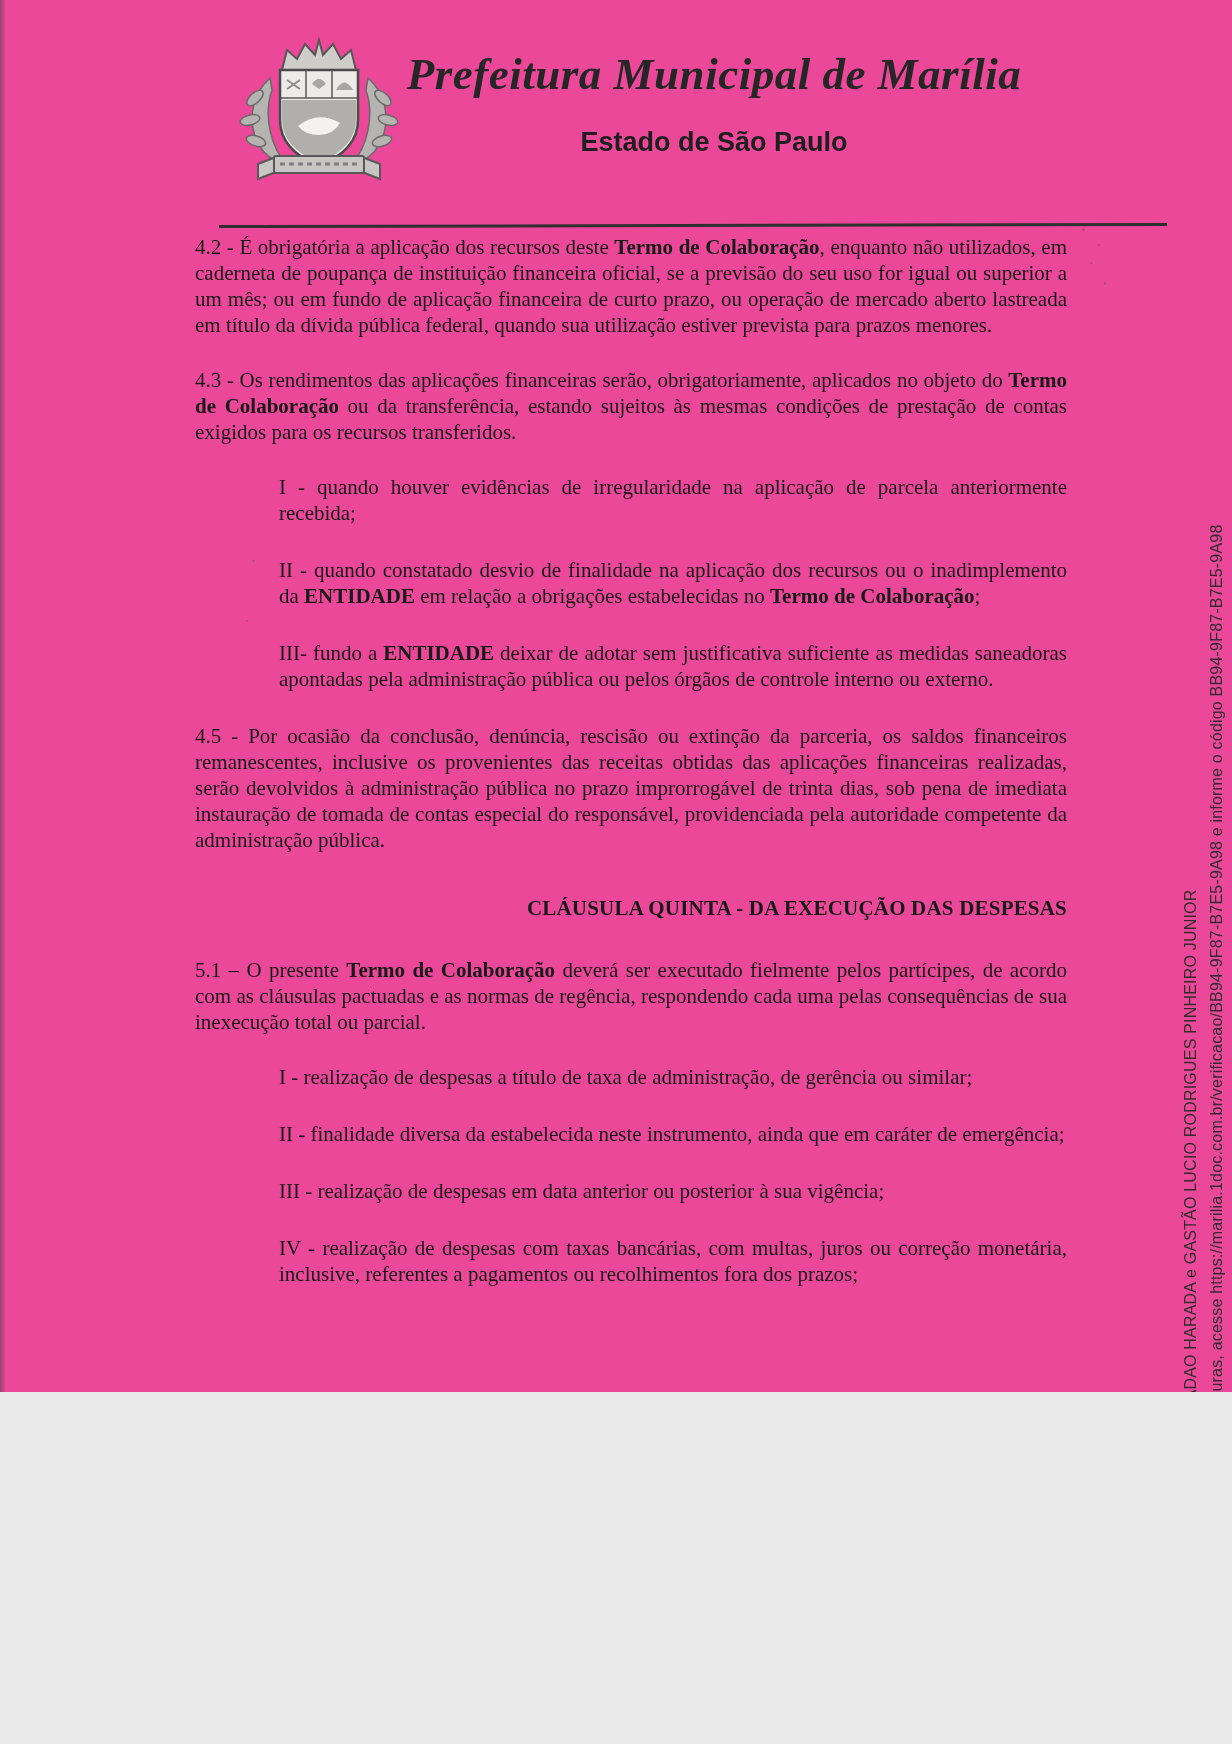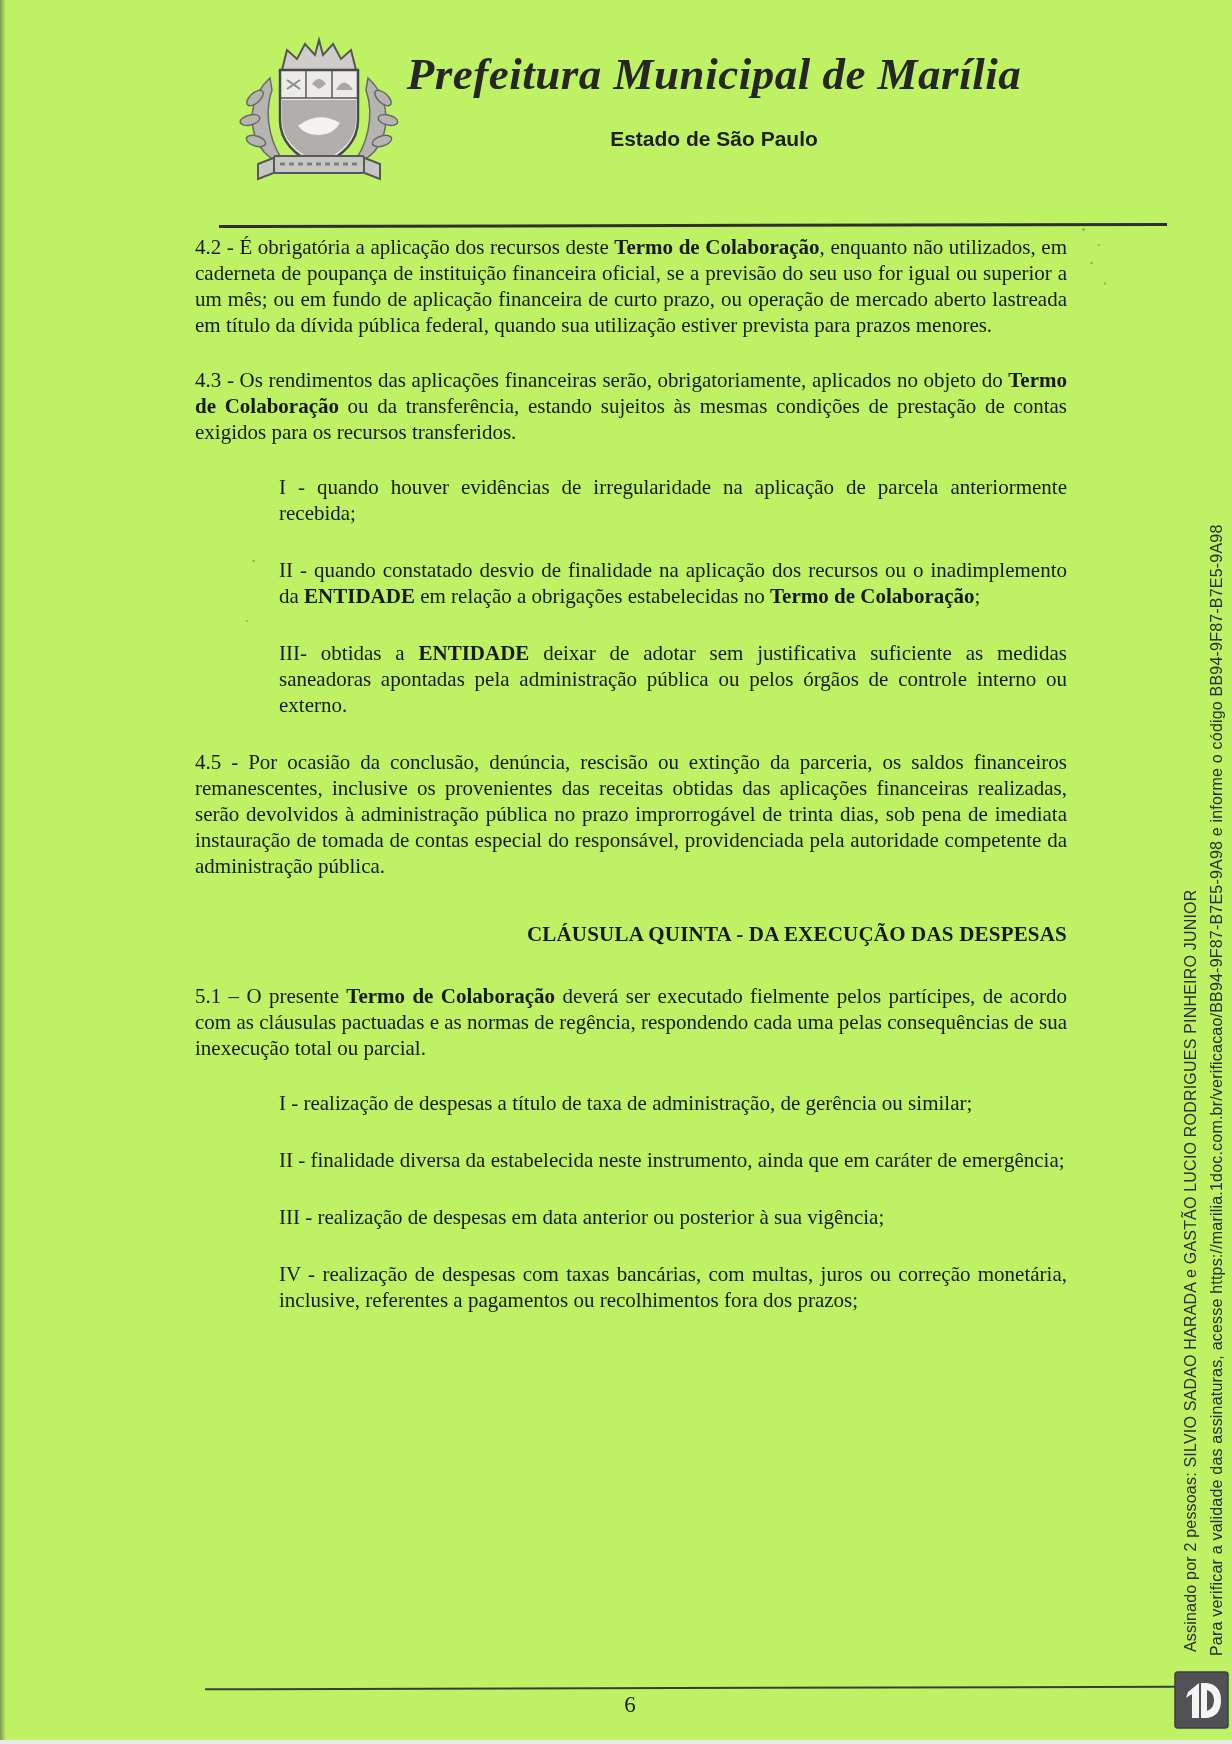--- a/index.html
+++ b/index.html
@@ -1,36 +1,36 @@
 <!DOCTYPE html>
 <html><head>
 <meta charset="utf-8">
 <style>
   * { margin:0; padding:0; box-sizing:border-box; }
   html,body { background:#e9e9e9; }
   .page {
-    position:relative; width:1232px; height:1740px;
-    background:#bef264; overflow:hidden;
+    position:relative; width:1232px; height:1392px;
+    background:#ec4899; overflow:hidden;
     font-family:"Liberation Serif", serif; color:#191919;
   }
   
   .scan-edge {
     position:absolute; left:0; top:0; width:6px; height:100%;
     background:linear-gradient(90deg, rgba(70,70,70,.55), rgba(70,70,70,0));
   }
   
   .coat { position:absolute; left:230px; top:34px; width:178px; height:152px; }
   .title-block { position:absolute; left:378px; top:48px; width:672px; text-align:center; }
   .doc-title {
     font-family:"Liberation Serif", serif; font-style:italic; font-weight:bold;
     font-size:45px; color:#262626; letter-spacing:.5px; white-space:nowrap;
   }
   .doc-subtitle {
     margin-top:27px; font-family:"Liberation Sans", sans-serif;
-    font-weight:bold; font-size:21px; color:#1e1e1e;
+    font-weight:bold; font-size:27px; color:#1e1e1e;
   }
   .header-rule {
     position:absolute; left:219px; top:224px; width:948px; height:3px;
     background:#2f2f2f; transform:rotate(-0.12deg);
   }
   
   .doc-body {
     position:absolute; left:195px; top:234px; width:872px;
     font-size:21px; line-height:26px; text-align:justify;
   }
@@ -114,21 +114,21 @@
   <div class="speck" style="left:1090px; top:262px; width:3px; height:2px;" data-name="scan-noise"></div>
   <div class="speck" style="left:1104px; top:282px; width:2px; height:3px;" data-name="scan-noise"></div>
   <div class="speck" style="left:252px; top:560px; width:3px; height:2px;" data-name="scan-noise"></div>
   <div class="speck" style="left:246px; top:620px; width:2px; height:2px;" data-name="scan-noise"></div>
 
   <div class="doc-body" data-name="document-body">
       <p class="para body" data-name="clause-4-2"><span data-name="text-segment">4.2 - É obrigatória a aplicação dos recursos deste </span><span class="b" data-name="bold-text-segment">Termo de Colaboração</span><span data-name="text-segment">, enquanto não utilizados, em caderneta de poupança de instituição financeira oficial, se a previsão do seu uso for igual ou superior a um mês; ou em fundo de aplicação financeira de curto prazo, ou operação de mercado aberto lastreada em título da dívida pública federal, quando sua utilização estiver prevista para prazos menores.</span></p>
       <p class="para body" data-name="clause-4-3"><span data-name="text-segment">4.3 - Os rendimentos das aplicações financeiras serão, obrigatoriamente, aplicados no objeto do </span><span class="b" data-name="bold-text-segment">Termo de Colaboração</span><span data-name="text-segment"> ou da transferência, estando sujeitos às mesmas condições de prestação de contas exigidos para os recursos transferidos.</span></p>
       <p class="para item" data-name="clause-4-4-item-1"><span data-name="text-segment">I - quando houver evidências de irregularidade na aplicação de parcela anteriormente recebida;</span></p>
       <p class="para item" data-name="clause-4-4-item-2"><span data-name="text-segment">II - quando constatado desvio de finalidade na aplicação dos recursos ou o inadimplemento da </span><span class="b" data-name="bold-text-segment">ENTIDADE</span><span data-name="text-segment"> em relação a obrigações estabelecidas no </span><span class="b" data-name="bold-text-segment">Termo de Colaboração</span><span data-name="text-segment">;</span></p>
-      <p class="para item" data-name="clause-4-4-item-3"><span data-name="text-segment">III- obtidas a </span><span class="b" data-name="bold-text-segment">ENTIDADE</span><span data-name="text-segment"> deixar de adotar sem justificativa suficiente as medidas saneadoras apontadas pela administração pública ou pelos órgãos de controle interno ou externo.</span></p>
+      <p class="para item" data-name="clause-4-4-item-3"><span data-name="text-segment">III- fundo a </span><span class="b" data-name="bold-text-segment">ENTIDADE</span><span data-name="text-segment"> deixar de adotar sem justificativa suficiente as medidas saneadoras apontadas pela administração pública ou pelos órgãos de controle interno ou externo.</span></p>
       <p class="para body" data-name="clause-4-5"><span data-name="text-segment">4.5 - Por ocasião da conclusão, denúncia, rescisão ou extinção da parceria, os saldos financeiros remanescentes, inclusive os provenientes das receitas obtidas das aplicações financeiras realizadas, serão devolvidos à administração pública no prazo improrrogável de trinta dias, sob pena de imediata instauração de tomada de contas especial do responsável, providenciada pela autoridade competente da administração pública.</span></p>
       <p class="para heading" data-name="clausula-quinta-heading"><span class="b" data-name="bold-text-segment">CLÁUSULA QUINTA - DA EXECUÇÃO DAS DESPESAS</span></p>
       <p class="para body" data-name="clause-5-1"><span data-name="text-segment">5.1 – O presente </span><span class="b" data-name="bold-text-segment">Termo de Colaboração</span><span data-name="text-segment"> deverá ser executado fielmente pelos partícipes, de acordo com as cláusulas pactuadas e as normas de regência, respondendo cada uma pelas consequências de sua inexecução total ou parcial.</span></p>
       <p class="para item" data-name="clause-5-2-item-1"><span data-name="text-segment">I - realização de despesas a título de taxa de administração, de gerência ou similar;</span></p>
       <p class="para item" data-name="clause-5-2-item-2"><span data-name="text-segment">II - finalidade diversa da estabelecida neste instrumento, ainda que em caráter de emergência;</span></p>
       <p class="para item" data-name="clause-5-2-item-3"><span data-name="text-segment">III - realização de despesas em data anterior ou posterior à sua vigência;</span></p>
       <p class="para item" data-name="clause-5-2-item-4"><span data-name="text-segment">IV - realização de despesas com taxas bancárias, com multas, juros ou correção monetária, inclusive, referentes a pagamentos ou recolhimentos fora dos prazos;</span></p>
     </div>
 
   <div class="vtext vtext-1" data-name="signature-signed-by-text">Assinado por 2 pessoas: SILVIO SADAO HARADA e GASTÃO LUCIO RODRIGUES PINHEIRO JUNIOR</div>

